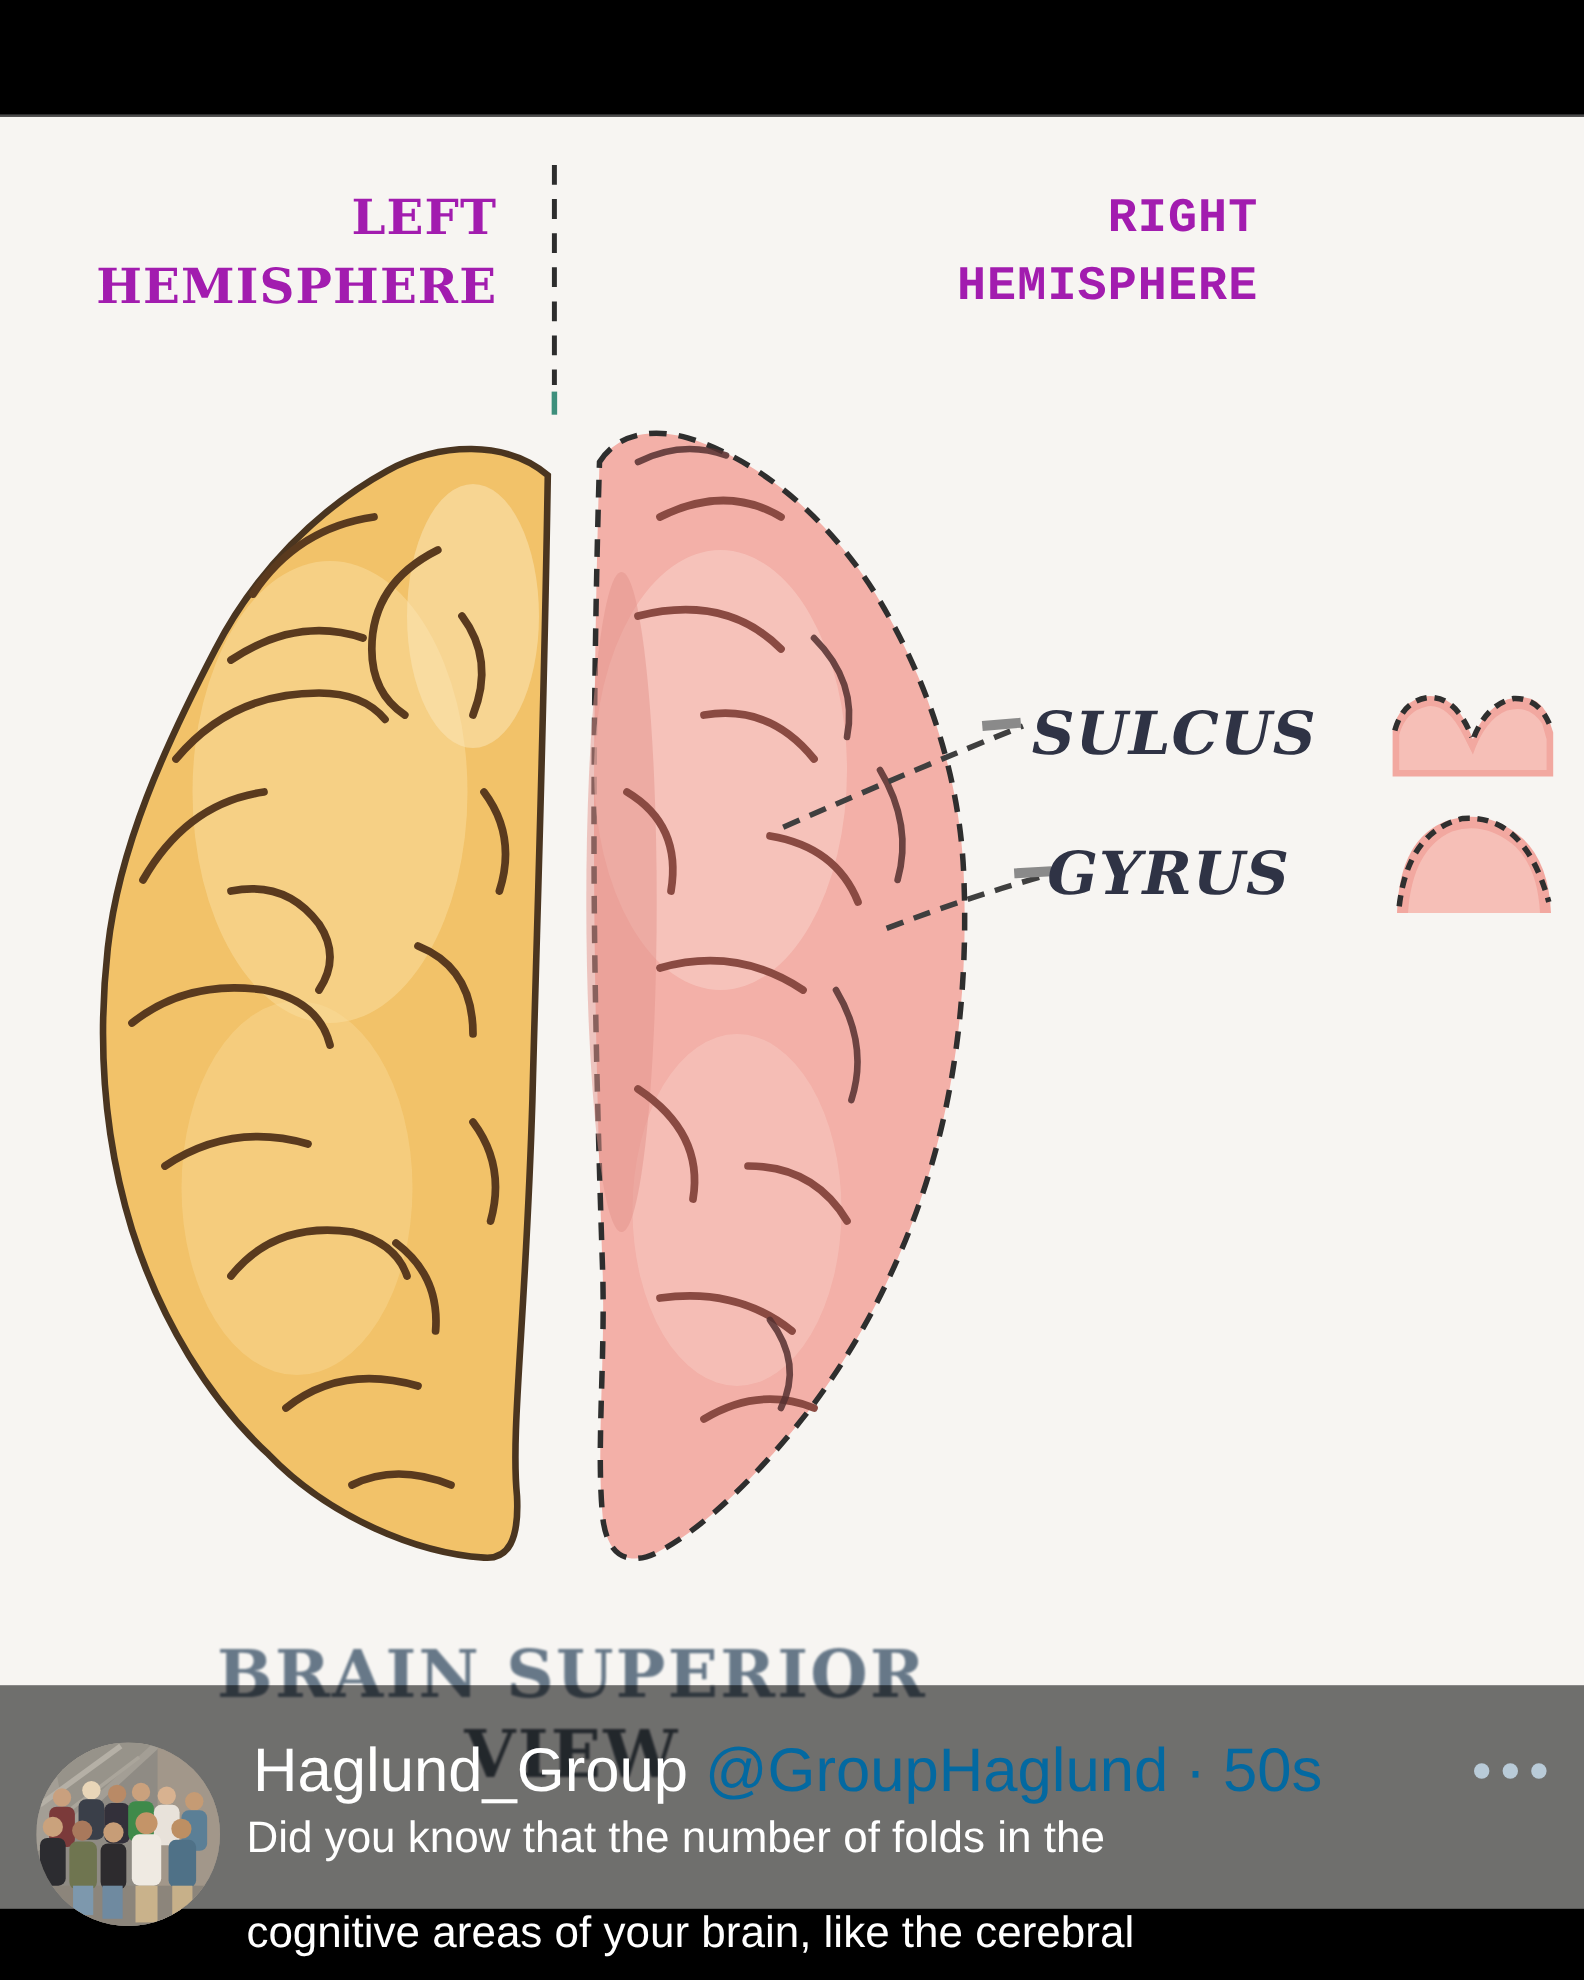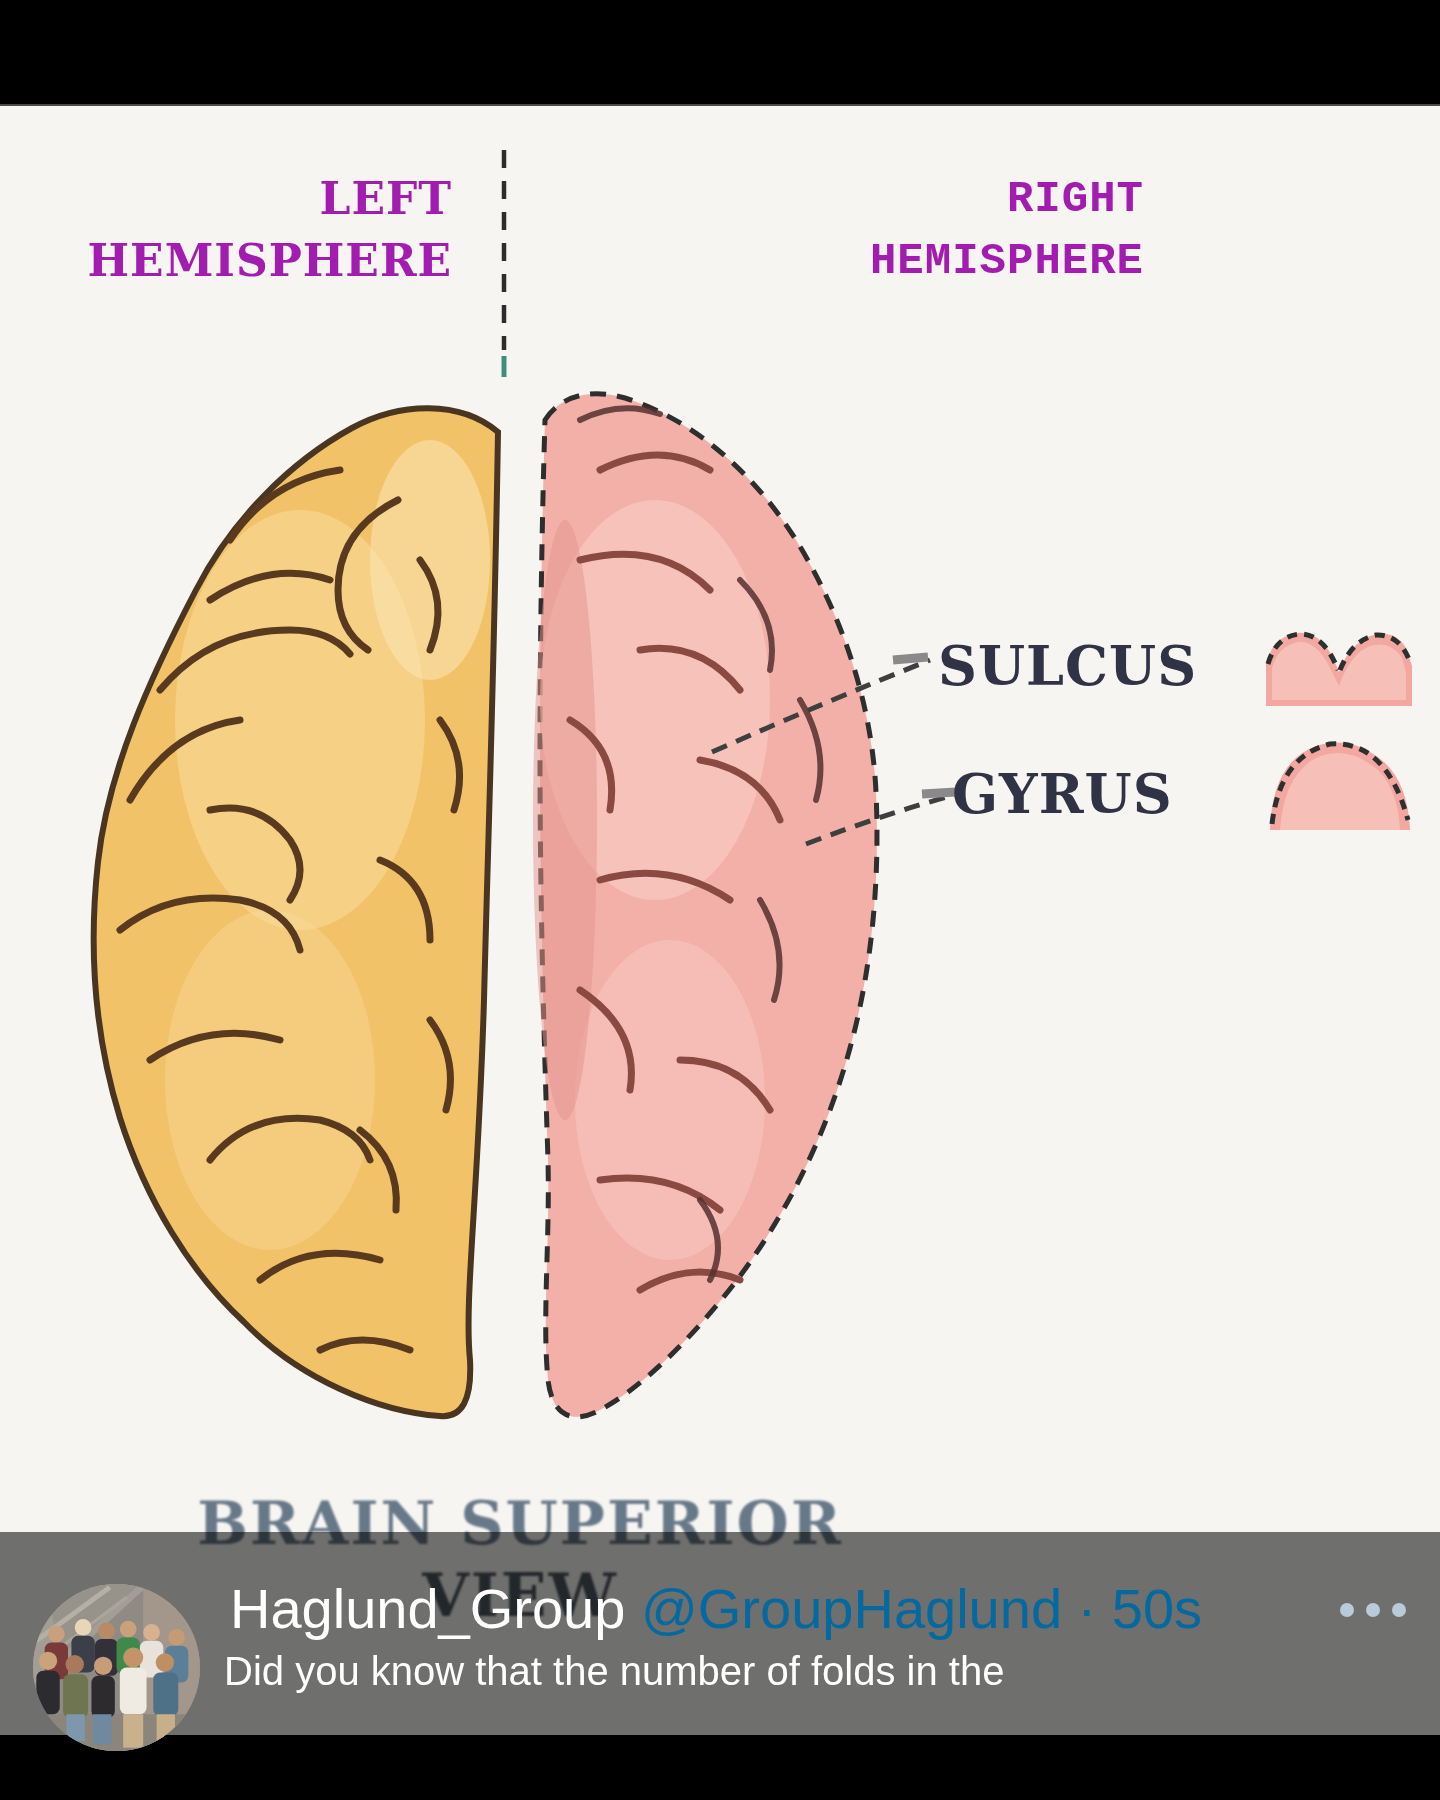--- a/index.html
+++ b/index.html
@@ -13,21 +13,21 @@
 
   
   .hemi-label{position:absolute;z-index:5;color:#a21caf;
     font-family:"DejaVu Serif","Liberation Serif",serif;font-weight:bold;
     font-size:44px;line-height:62px;letter-spacing:1px;}
   #hemi-left{left:0;top:168px;width:452px;text-align:right;}
   #hemi-right{left:584px;top:168px;width:560px;text-align:right;font-family:Liberation Mono, monospace;}
 
   .annot-label{position:absolute;z-index:5;color:#2f3345;
     font-family:"DejaVu Serif","Liberation Serif",serif;font-weight:bold;
-    font-size:54px;letter-spacing:1px;}
+    font-size:54px;letter-spacing:1px;font-style:italic;}
   #sulcus-label{left:938px;top:634px;}
   #gyrus-label{left:952px;top:762px;}
 
   .caption{position:absolute;z-index:5;width:1440px;left:0;text-align:center;
     color:#5b6e80;font-family:"DejaVu Serif","Liberation Serif",serif;
     font-weight:bold;font-size:60px;letter-spacing:2px;
     filter:blur(1.2px);opacity:.92;}
   #caption-1{top:1488px;padding-right:400px;box-sizing:border-box;}
   #caption-2{top:1560px;padding-right:400px;box-sizing:border-box;color:#3e4a55;}
 
@@ -226,16 +226,17 @@
       <span id="timestamp">50s</span>
     </div>
 
     <div id="more-btn">
       <i></i>
         <i></i>
         <i></i>
     </div>
 
     <div class="tweet-line" id="tweet-line1">Did you know that the number of folds in the</div>
+    <div class="tweet-line" id="tweet-line2">cognitive areas of your brain, like the cerebral</div>
     <div class="tweet-line" id="tweet-line3">cortex, is linked to intelligence? A lot of folds</div>
   </div>
 
 </div>
 
 </body></html>

